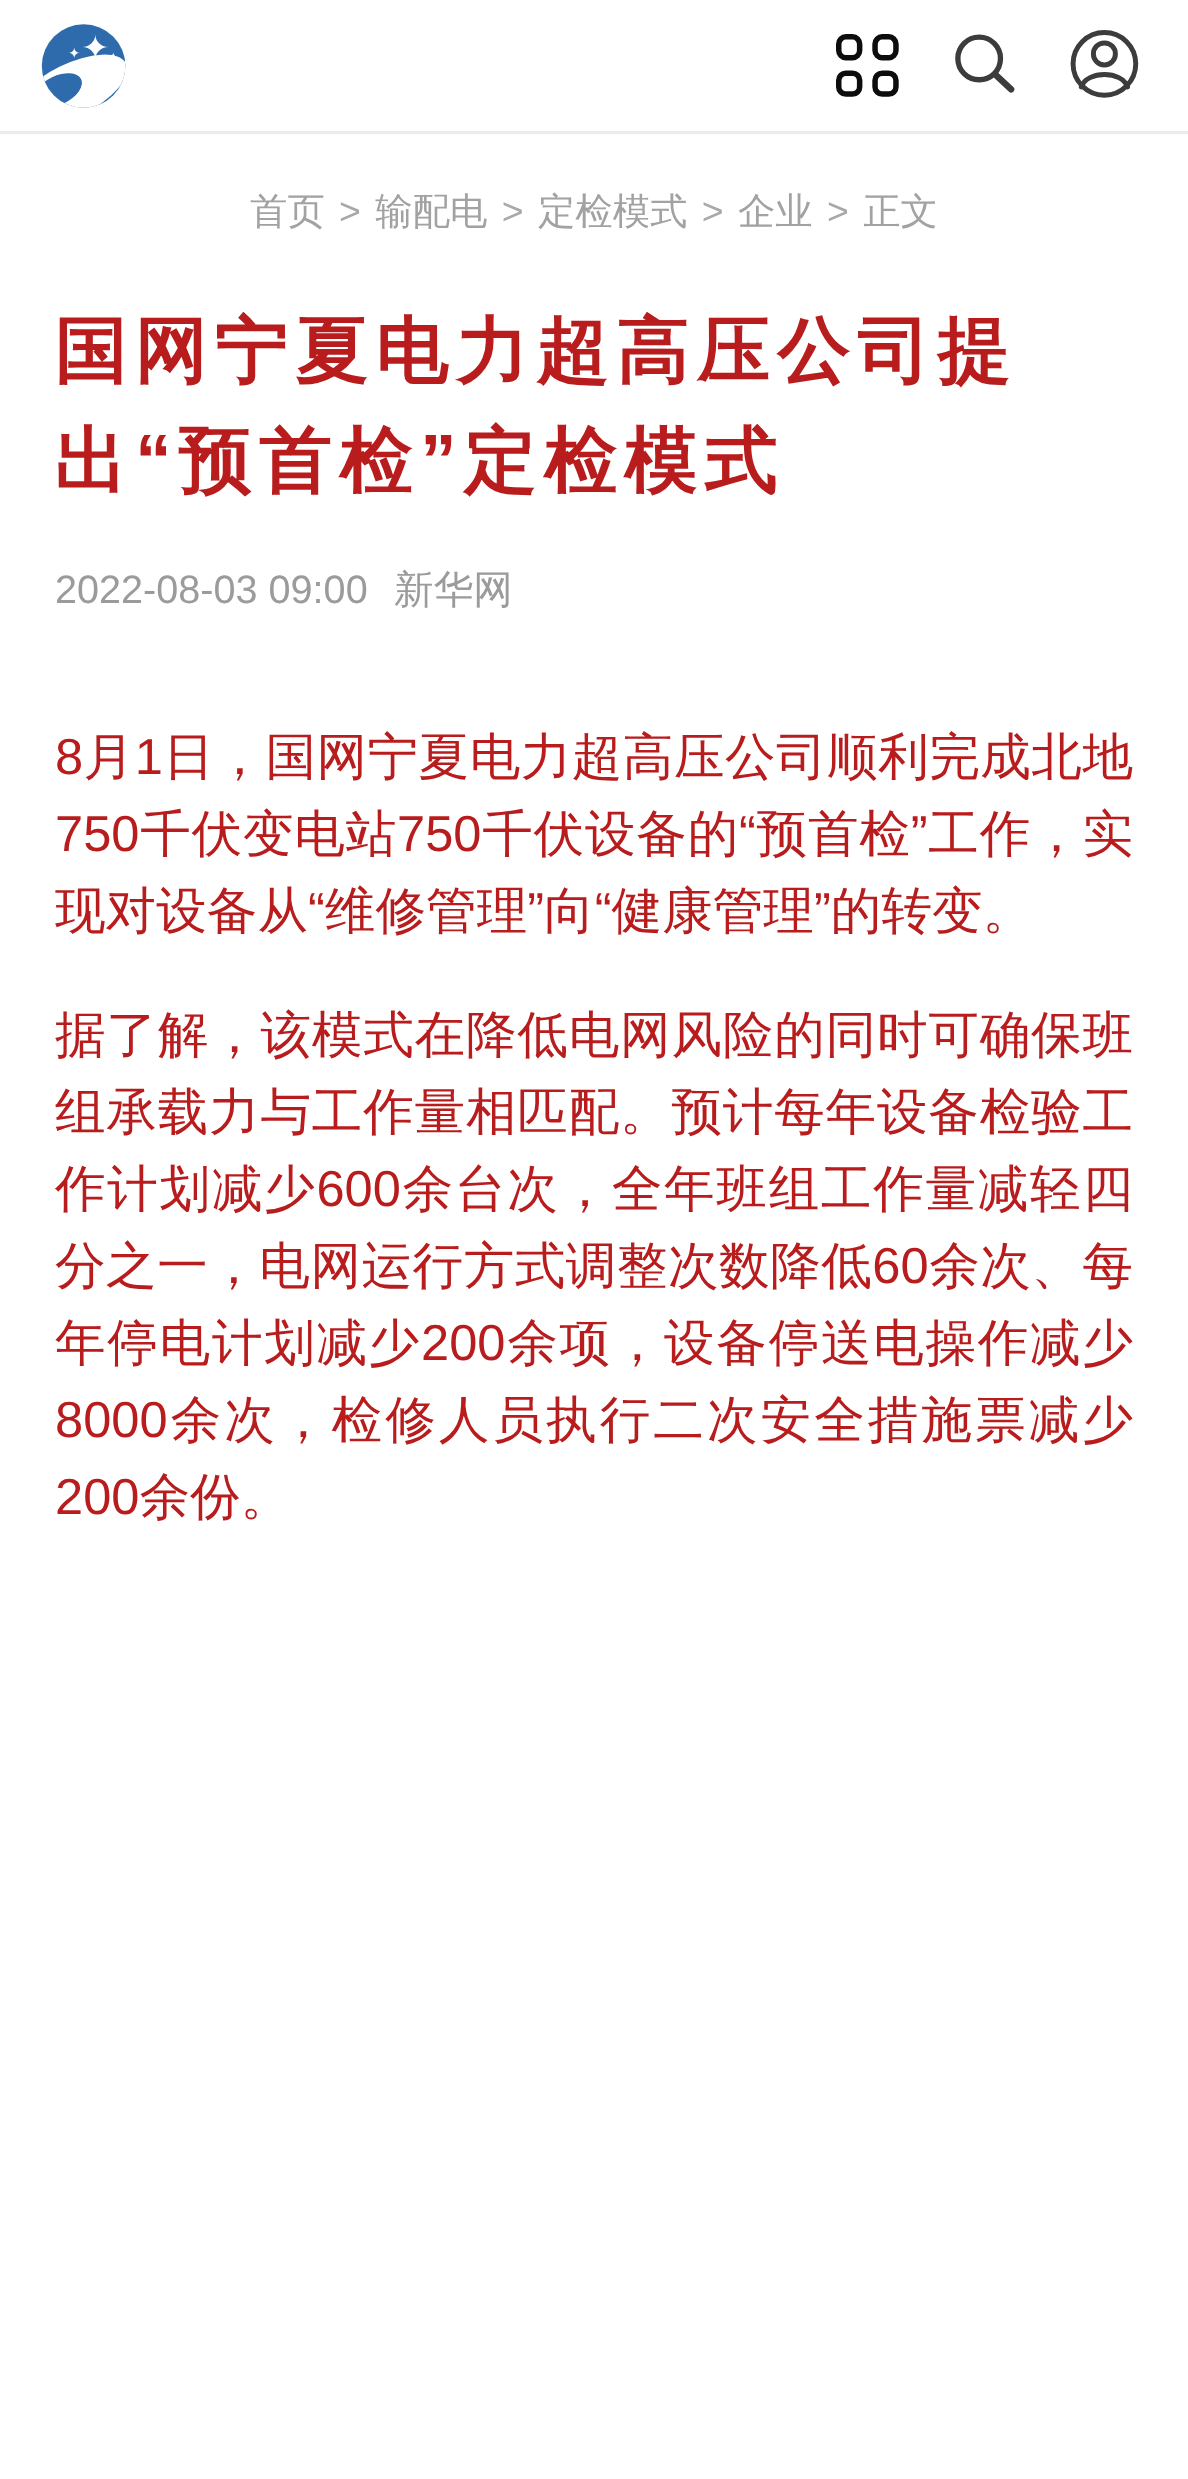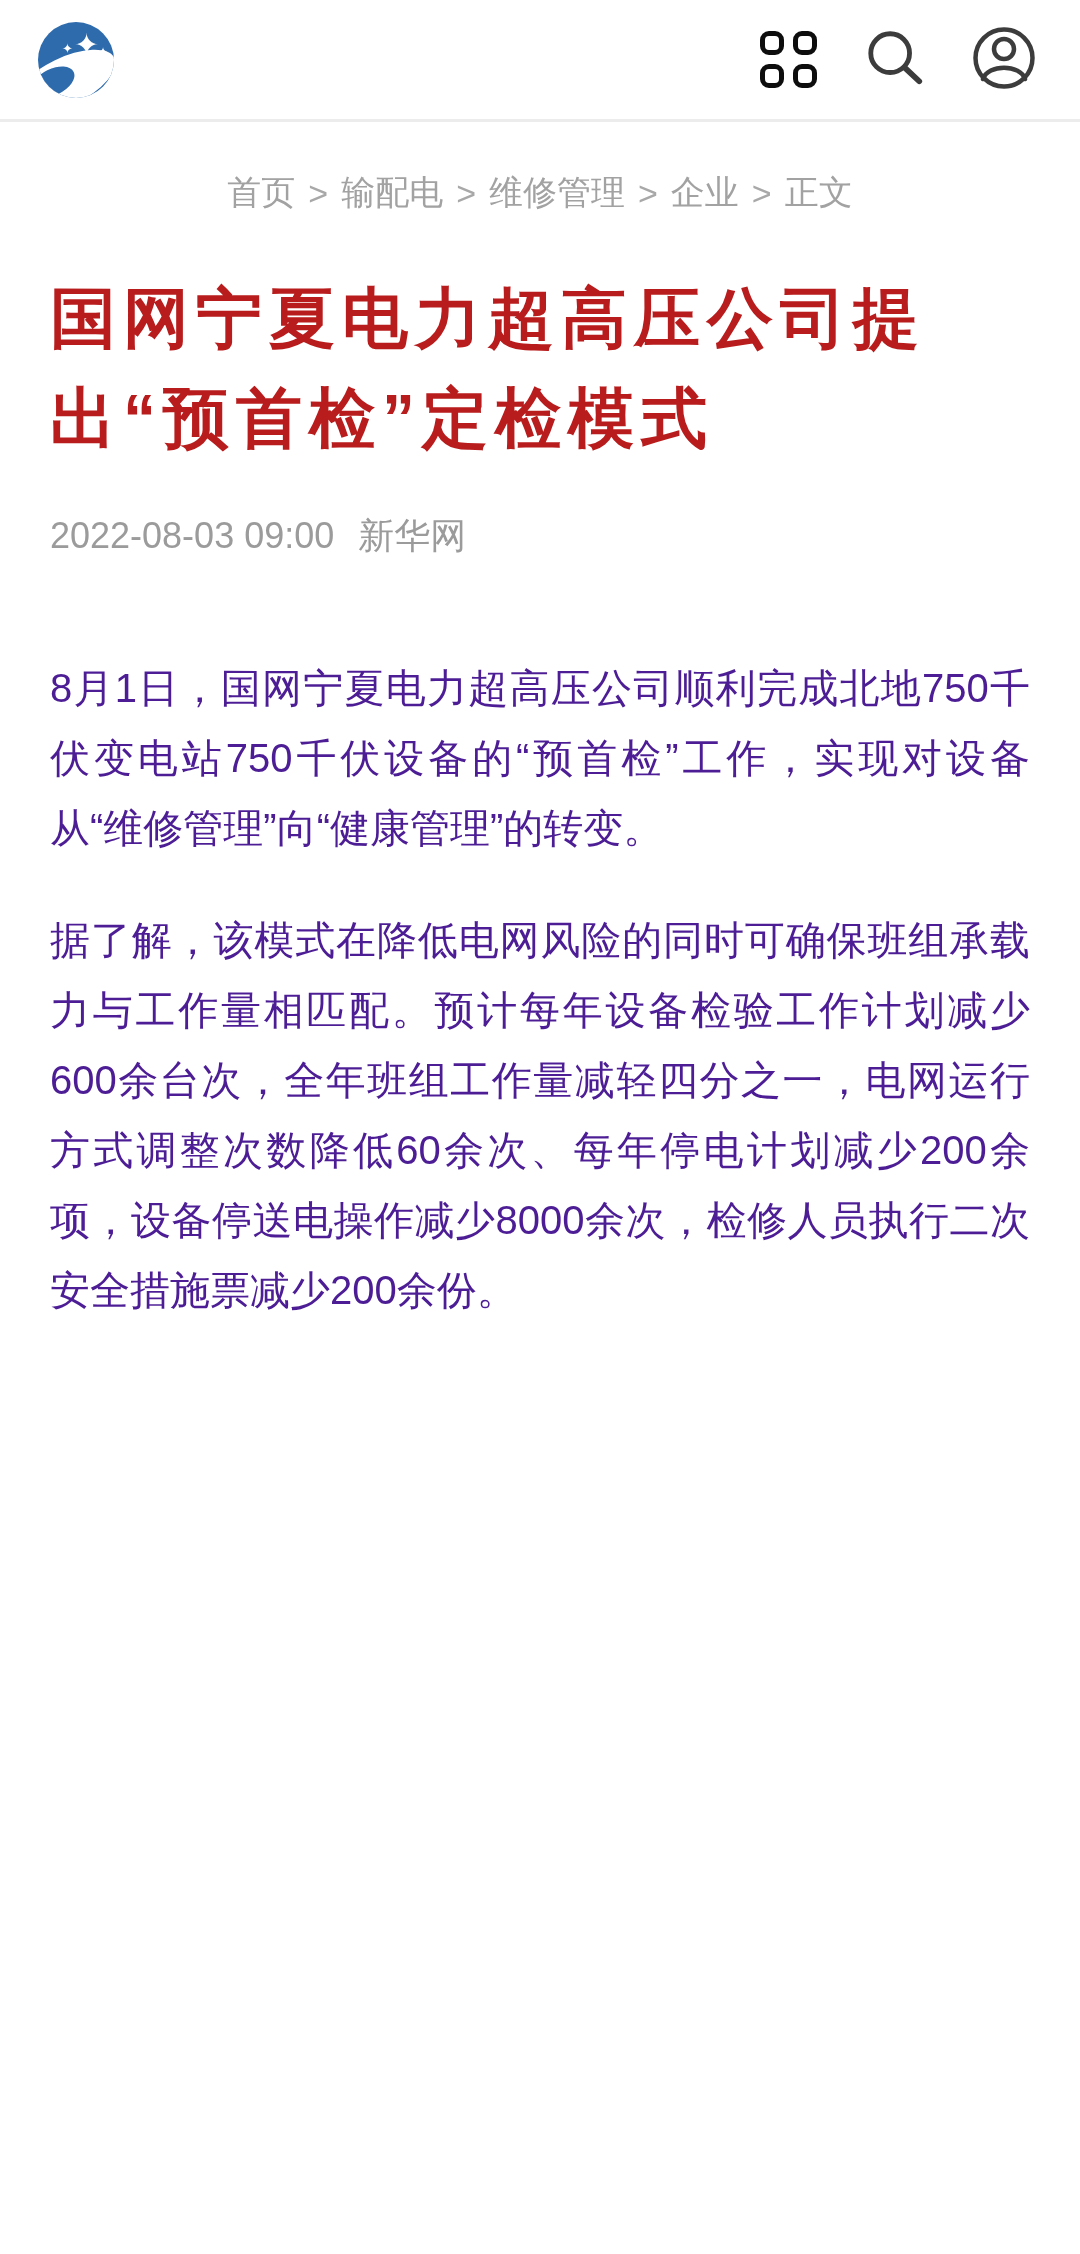--- a/index.html
+++ b/index.html
@@ -56,21 +56,21 @@
   
   .article { padding:0 50px 80px; }
   .article-title {
     margin:52px 14px 0 0; font-size:66px; font-weight:700;
     line-height:100px; letter-spacing:7px; color:#b91c1c;
   }
   .article-meta { margin-top:44px; font-size:36px; color:#9b9b9b; }
   .article-meta .meta-source { margin-left:14px; }
   .article-body { margin-top:92px; }
   .body-para {
-    font-size:40px; line-height:70px; color:#4c1d95;
+    font-size:46px; line-height:70px; color:#b91c1c;
     text-align:justify; margin-bottom:42px;
   }
   .body-para:last-child { margin-bottom:0; }
 </style>
 </head>
 <body>
 
 <div class="page">
 
   <header class="header">
@@ -108,21 +108,21 @@
         </svg>
       </button>
     </div>
   </header>
 
   <nav class="breadcrumb">
       <span class="bc-item">首页</span>
       <span class="bc-sep">&gt;</span>
       <span class="bc-item">输配电</span>
       <span class="bc-sep">&gt;</span>
-      <span class="bc-item">维修管理</span>
+      <span class="bc-item">定检模式</span>
       <span class="bc-sep">&gt;</span>
       <span class="bc-item">企业</span>
       <span class="bc-sep">&gt;</span>
       <span class="bc-item">正文</span>
     </nav>
 
   <article class="article">
     <h1 class="article-title">国网宁夏电力超高压公司提出“预首检”定检模式</h1>
     <div class="article-meta">
       <span class="meta-date">2022-08-03 09:00</span>

